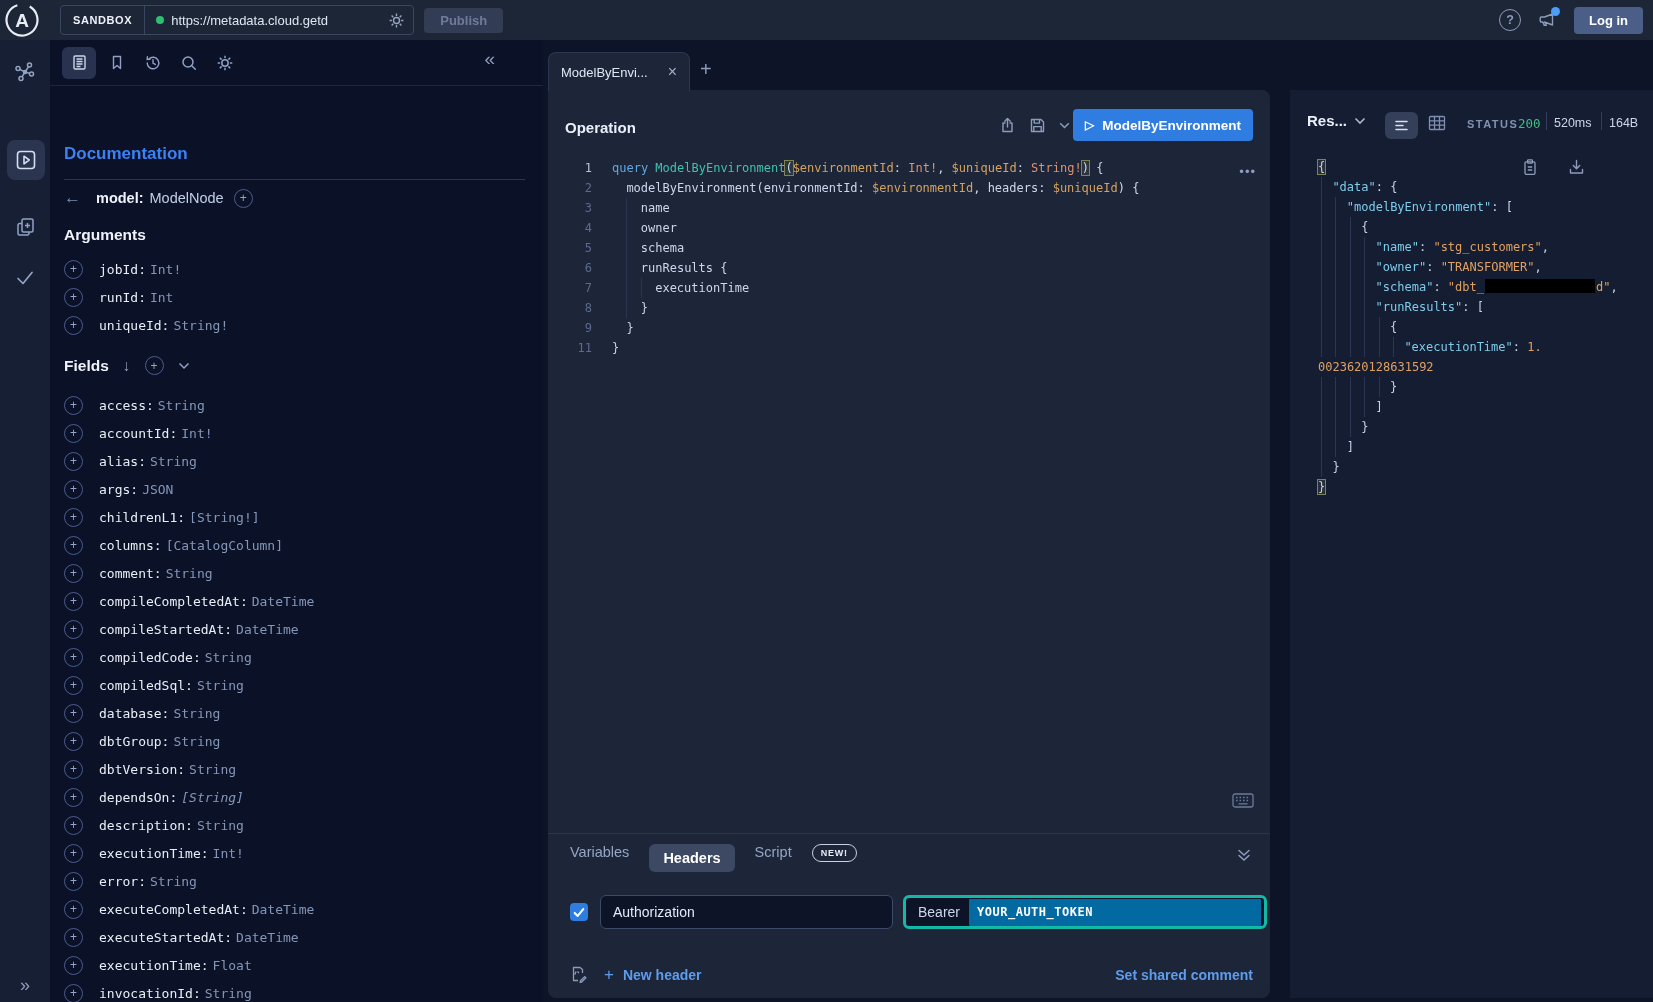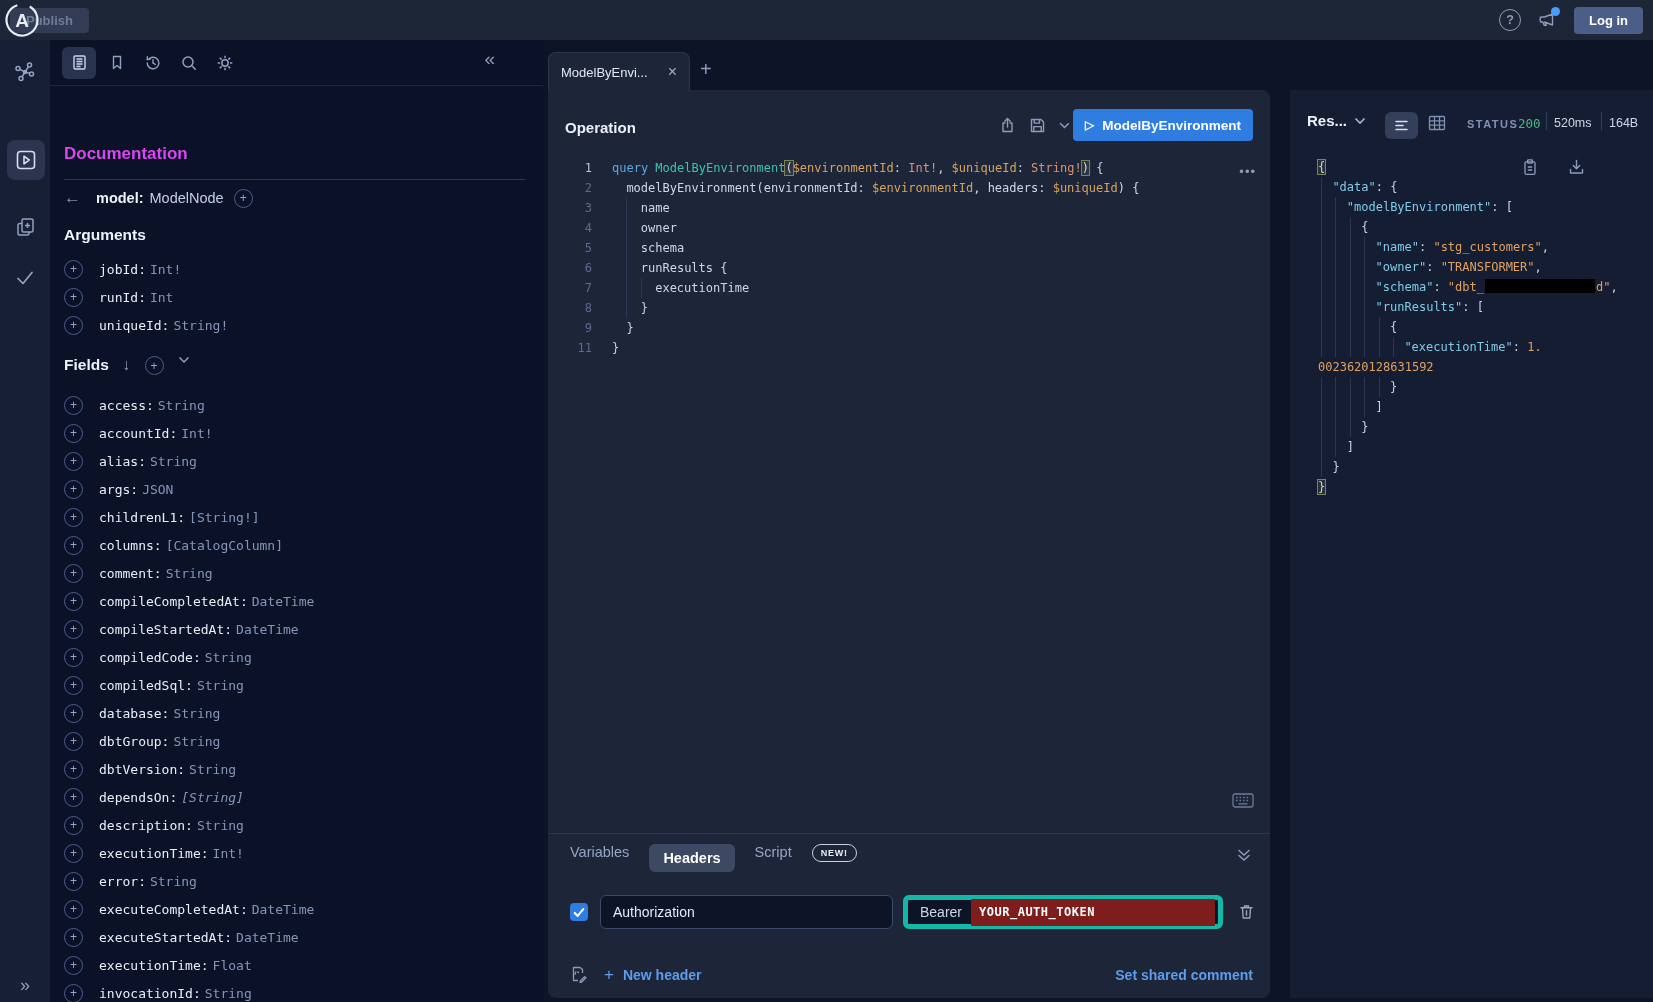--- a/index.html
+++ b/index.html
@@ -31,27 +31,27 @@
   .rail-item{position:absolute;left:0;width:50px;height:44px;display:flex;align-items:center;justify-content:center;color:#93a3c4}
   .rail-pill{position:absolute;left:7px;width:38px;height:40px;background:#2b354f;border-radius:8px;display:flex;align-items:center;justify-content:center;color:#d6deee}
   .rail-expand{position:absolute;left:0;width:50px;bottom:6px;text-align:center;color:#8c9cba;font-size:18px}
 
   
   .docpanel{position:absolute;top:40px;left:50px;width:493px;bottom:0;background:#0b1228;overflow:hidden}
   .dochead{height:45px;border-bottom:1px solid #1c2742;display:flex;align-items:center;padding:0 12px;position:relative}
   .dochead .sel{width:34px;height:32px;background:#293350;border-radius:6px;display:flex;align-items:center;justify-content:center;color:#cbd6ea;margin-right:4px}
   .dochead .hicon{width:34px;height:32px;display:flex;align-items:center;justify-content:center;color:#8fa0c2;margin-right:2px}
   .collapse-l{position:absolute;right:48px;color:#8c9cba;font-size:19px;top:8px}
-  .doc-title{position:absolute;left:14px;top:104px;font-size:17px;font-weight:bold;color:#d946ef}
+  .doc-title{position:absolute;left:14px;top:104px;font-size:17px;font-weight:bold;color:#3b82f6}
   .doc-hr{position:absolute;left:14px;right:18px;top:139px;height:1px;background:#2b3650}
   .model-row{position:absolute;left:14px;top:144px;height:28px;display:flex;align-items:center;gap:10px}
   .backarrow{color:#7e8eae;font-size:17px;width:22px}
   .model-label{font-weight:bold;font-size:14.5px;color:#eef2fa}
   .model-type{font-size:14.5px;color:#c3cfe6;margin-left:-4px}
-  .sec-head{position:absolute;left:14px;font-size:15.5px;font-weight:bold;color:#eef2fa;display:flex;gap:14px}
+  .sec-head{position:absolute;left:14px;font-size:15.5px;font-weight:bold;color:#eef2fa;display:flex;align-items:center;gap:14px}
   .cplus{width:17px;height:17px;border:1.3px solid #4b5d8e;border-radius:50%;color:#95a6cc;font-size:12px;line-height:1;display:inline-flex;align-items:center;justify-content:center;flex:none;font-weight:normal}
   .frow{position:absolute;left:14px;height:28px;display:flex;align-items:center;gap:16px;font-size:13px}
   .frow .fname{font-family:"DejaVu Sans Mono",monospace;color:#e9eef6}
   .frow .ftype{font-family:"DejaVu Sans Mono",monospace;color:#8496b8}
   .sorticon{color:#8fa0c2}
   .chev{color:#8fa0c2}
 
   
   .tab{position:absolute;left:548px;top:52px;width:142px;height:39px;background:#1d2539;border:1px solid #2b3752;border-bottom:none;border-radius:8px 8px 0 0;display:flex;align-items:center;padding:0 12px;box-sizing:border-box;z-index:3}
   .tab-label{font-size:13px;color:#dfe6f2;white-space:nowrap;overflow:hidden;flex:1}
@@ -82,23 +82,23 @@
   
   .bot-divider{position:absolute;left:0;right:0;top:743px;height:1px;background:#2a3550}
   .bot-tabs{position:absolute;left:22px;top:754px;display:flex;align-items:flex-start;gap:20px}
   .btab{font-size:14.5px;color:#95a5c4}
   .btab.active{background:#3d4863;color:#fff;font-weight:bold;border-radius:6px;padding:6px 14px}
   .newbadge{border:1.5px solid #c7d1e4;color:#e8edf6;font-size:9px;font-weight:bold;letter-spacing:.8px;border-radius:9px;padding:3px 8px}
   .bot-collapse{position:absolute;right:18px;top:757px;color:#8c9cba}
   .hrow{position:absolute;left:22px;top:805px;height:34px;display:flex;align-items:center}
   .checkbox{width:18px;height:18px;background:#2e7de1;border-radius:4px;display:flex;align-items:center;justify-content:center;flex:none}
   .keyinput{margin-left:12px;width:293px;height:34px;border:1px solid #3c4a6a;border-radius:6px;background:#0d1428;box-sizing:border-box;display:flex;align-items:center;padding:0 12px;font-size:14px;color:#e3eaf6}
-  .valinput{margin-left:10px;width:320px;height:34px;border:5px solid #14b8a6;border-radius:6px;background:#0d1428;box-sizing:border-box;display:flex;align-items:center;padding:0 3px 0 12px;gap:9px}
+  .valinput{margin-left:10px;width:364px;height:34px;border:3px solid #14b8a6;border-radius:6px;background:#0d1428;box-sizing:border-box;display:flex;align-items:center;padding:0 3px 0 12px;gap:9px}
   .bearer{font-size:14px;color:#cdd7ea;flex:none}
-  .tokenbox{flex:1;height:27px;background:#7f1d1d;display:flex;align-items:center;padding:0 8px;border-radius:1px}
+  .tokenbox{flex:1;height:27px;background:#0369a1;display:flex;align-items:center;padding:0 8px;border-radius:1px}
   .tokentext{font-family:"DejaVu Sans Mono",monospace;font-weight:bold;font-size:12px;color:#fff;letter-spacing:.5px}
   .trash{margin-left:15px;color:#98a6c2}
   .botrow{position:absolute;left:22px;right:17px;top:872px;height:26px;display:flex;align-items:center}
   .docedit{color:#8c9cba;margin-right:16px}
   .newheader{display:flex;align-items:center;gap:9px;color:#5e9cec;font-weight:bold;font-size:14px}
   .newheader .plus{font-size:17px;font-weight:normal}
   .sharedheaders{margin-left:auto;color:#5e9cec;font-weight:bold;font-size:14px}
 
   
   .response{position:absolute;left:1290px;top:90px;right:0;height:908px;background:#151d32}
@@ -119,20 +119,33 @@
 </style>
 </head>
 <body>
 
 <div class="topbar">
   <div class="logo">
     <svg width="36" height="36" viewBox="0 0 36 36">
       <circle cx="18" cy="18" r="15.5" fill="none" stroke="#e8edf5" stroke-width="2.2" stroke-dasharray="84 14" transform="rotate(-60 18 18)"></circle>
       <text x="18" y="24.5" text-anchor="middle" font-size="19" font-weight="bold" fill="#e8edf5" font-family="Liberation Sans, sans-serif">A</text>
     </svg>
+  </div>
+  <div class="urlgroup">
+    <div class="sandbox">SANDBOX</div>
+    <div class="urlbox">
+      <span class="greendot"></span>
+      <span class="urltext">https://metadata.cloud.getd</span>
+    </div>
+    <span class="urlgear">
+      <svg width="17" height="17" viewBox="0 0 17 17" fill="none" stroke="currentColor" stroke-width="1.4">
+        <circle cx="8.5" cy="8.5" r="3"></circle>
+        <path d="M8.5 1.6v2.3 M8.5 13.1v2.3 M1.6 8.5h2.3 M13.1 8.5h2.3 M3.6 3.6l1.7 1.7 M11.7 11.7l1.7 1.7 M13.4 3.6l-1.7 1.7 M5.3 11.7l-1.7 1.7"></path>
+      </svg>
+    </span>
   </div>
   <div class="publish">Publish</div>
   <div class="topright">
     <div class="helpq">?</div>
     <div class="mega">
       <svg width="19" height="18" viewBox="0 0 19 18" fill="none" stroke="currentColor" stroke-width="1.4" stroke-linejoin="round">
         <path d="M14.5 3 L6.5 6 H3.4 a1.2 1.2 0 0 0 -1.2 1.2 v2.6 a1.2 1.2 0 0 0 1.2 1.2 h1.4 l1.5 3.4 h2 l-1.4 -3.4 h-.4 l8 3 Z"></path>
       </svg>
       <span class="megadot"></span>
     </div>

